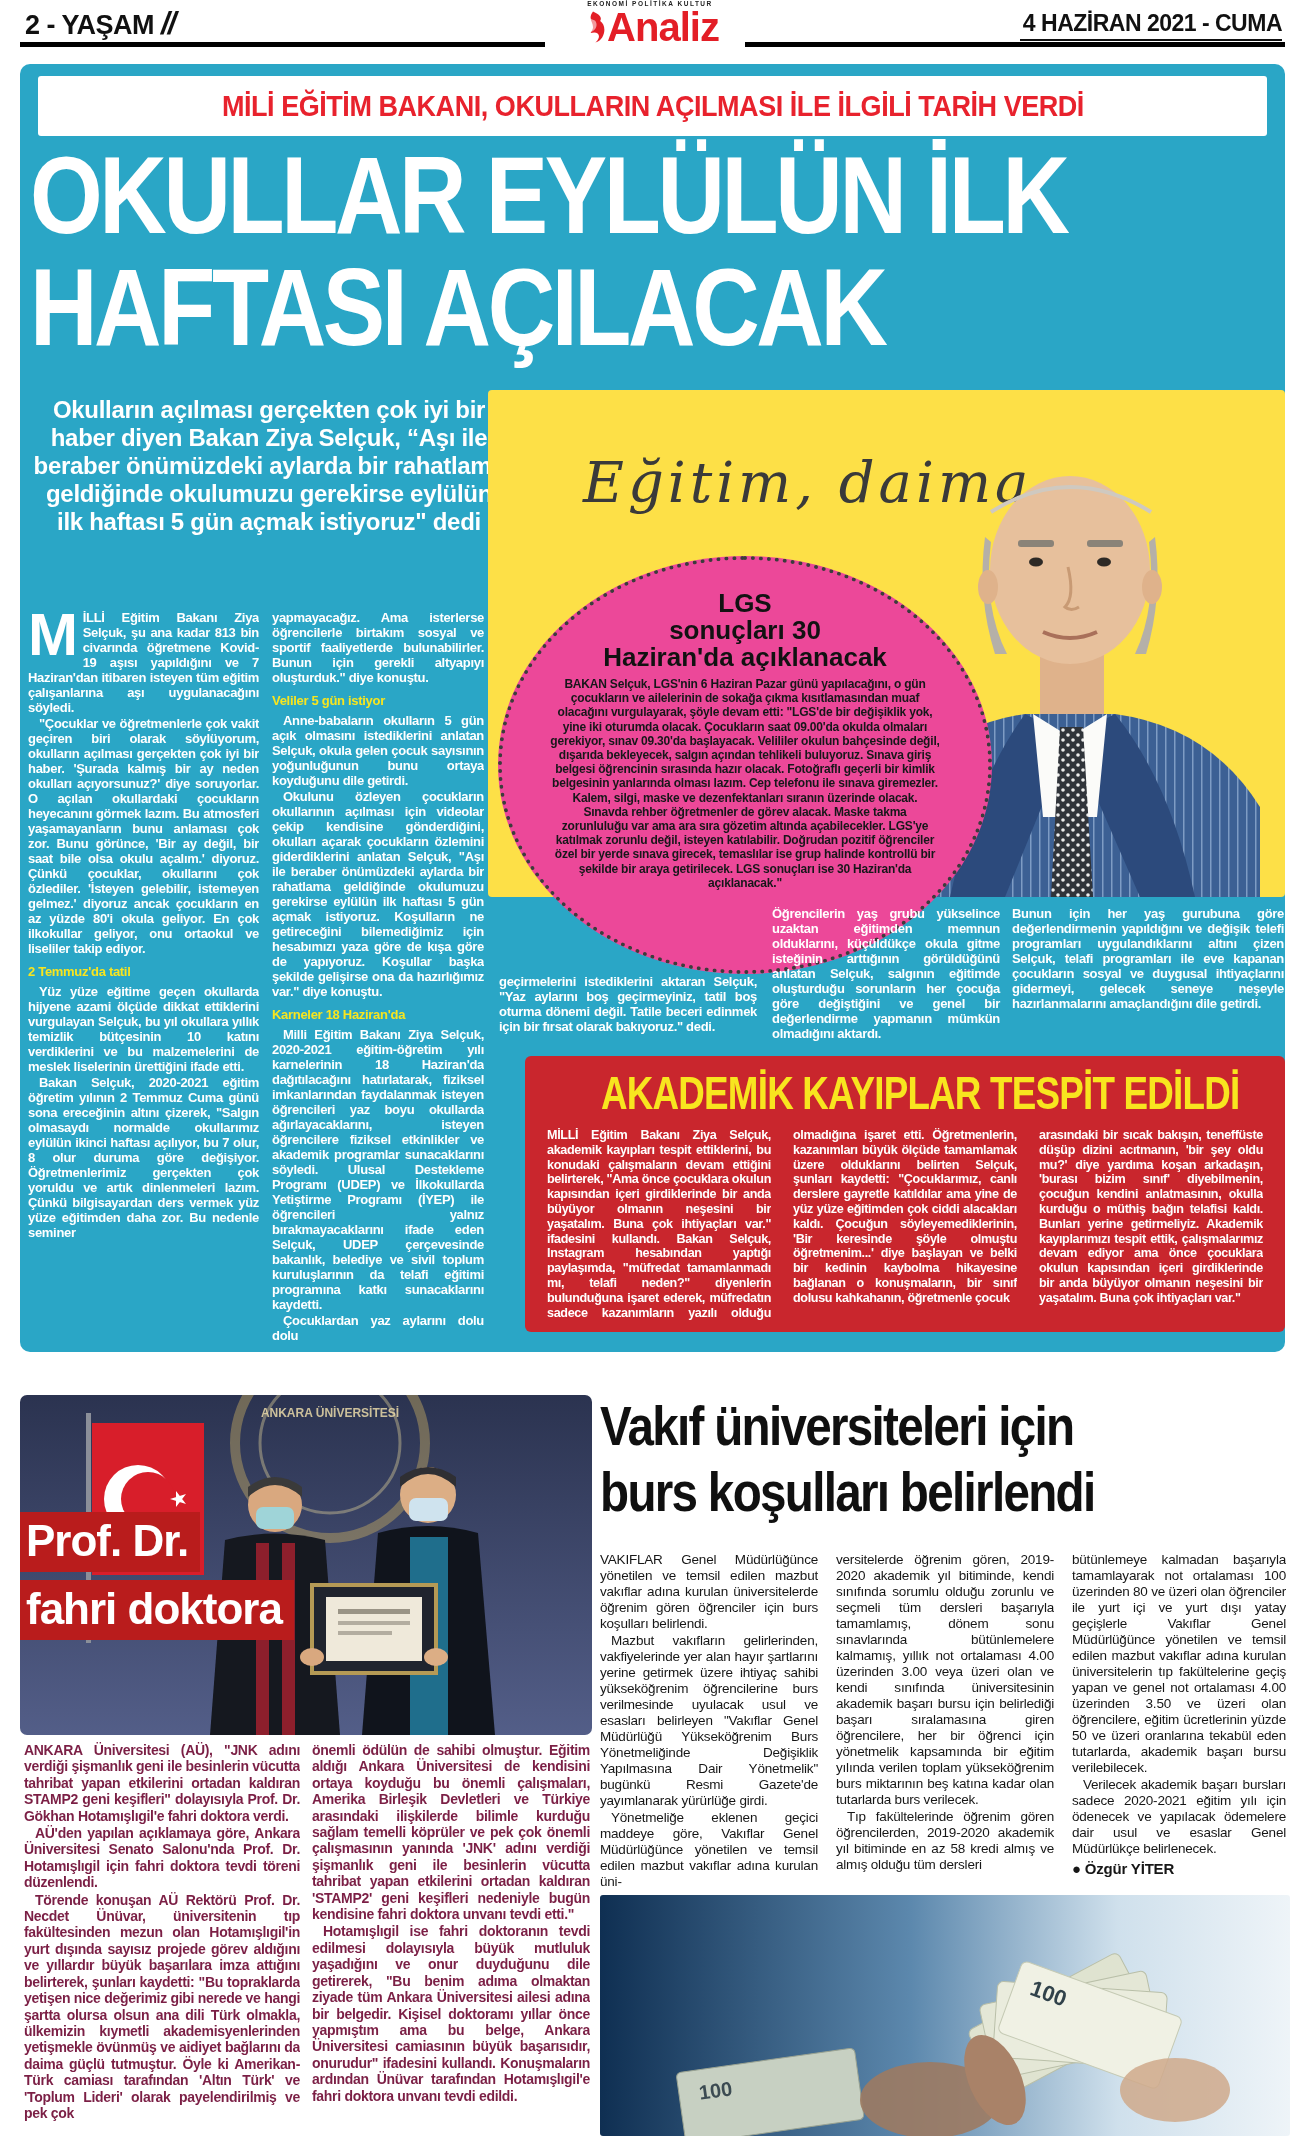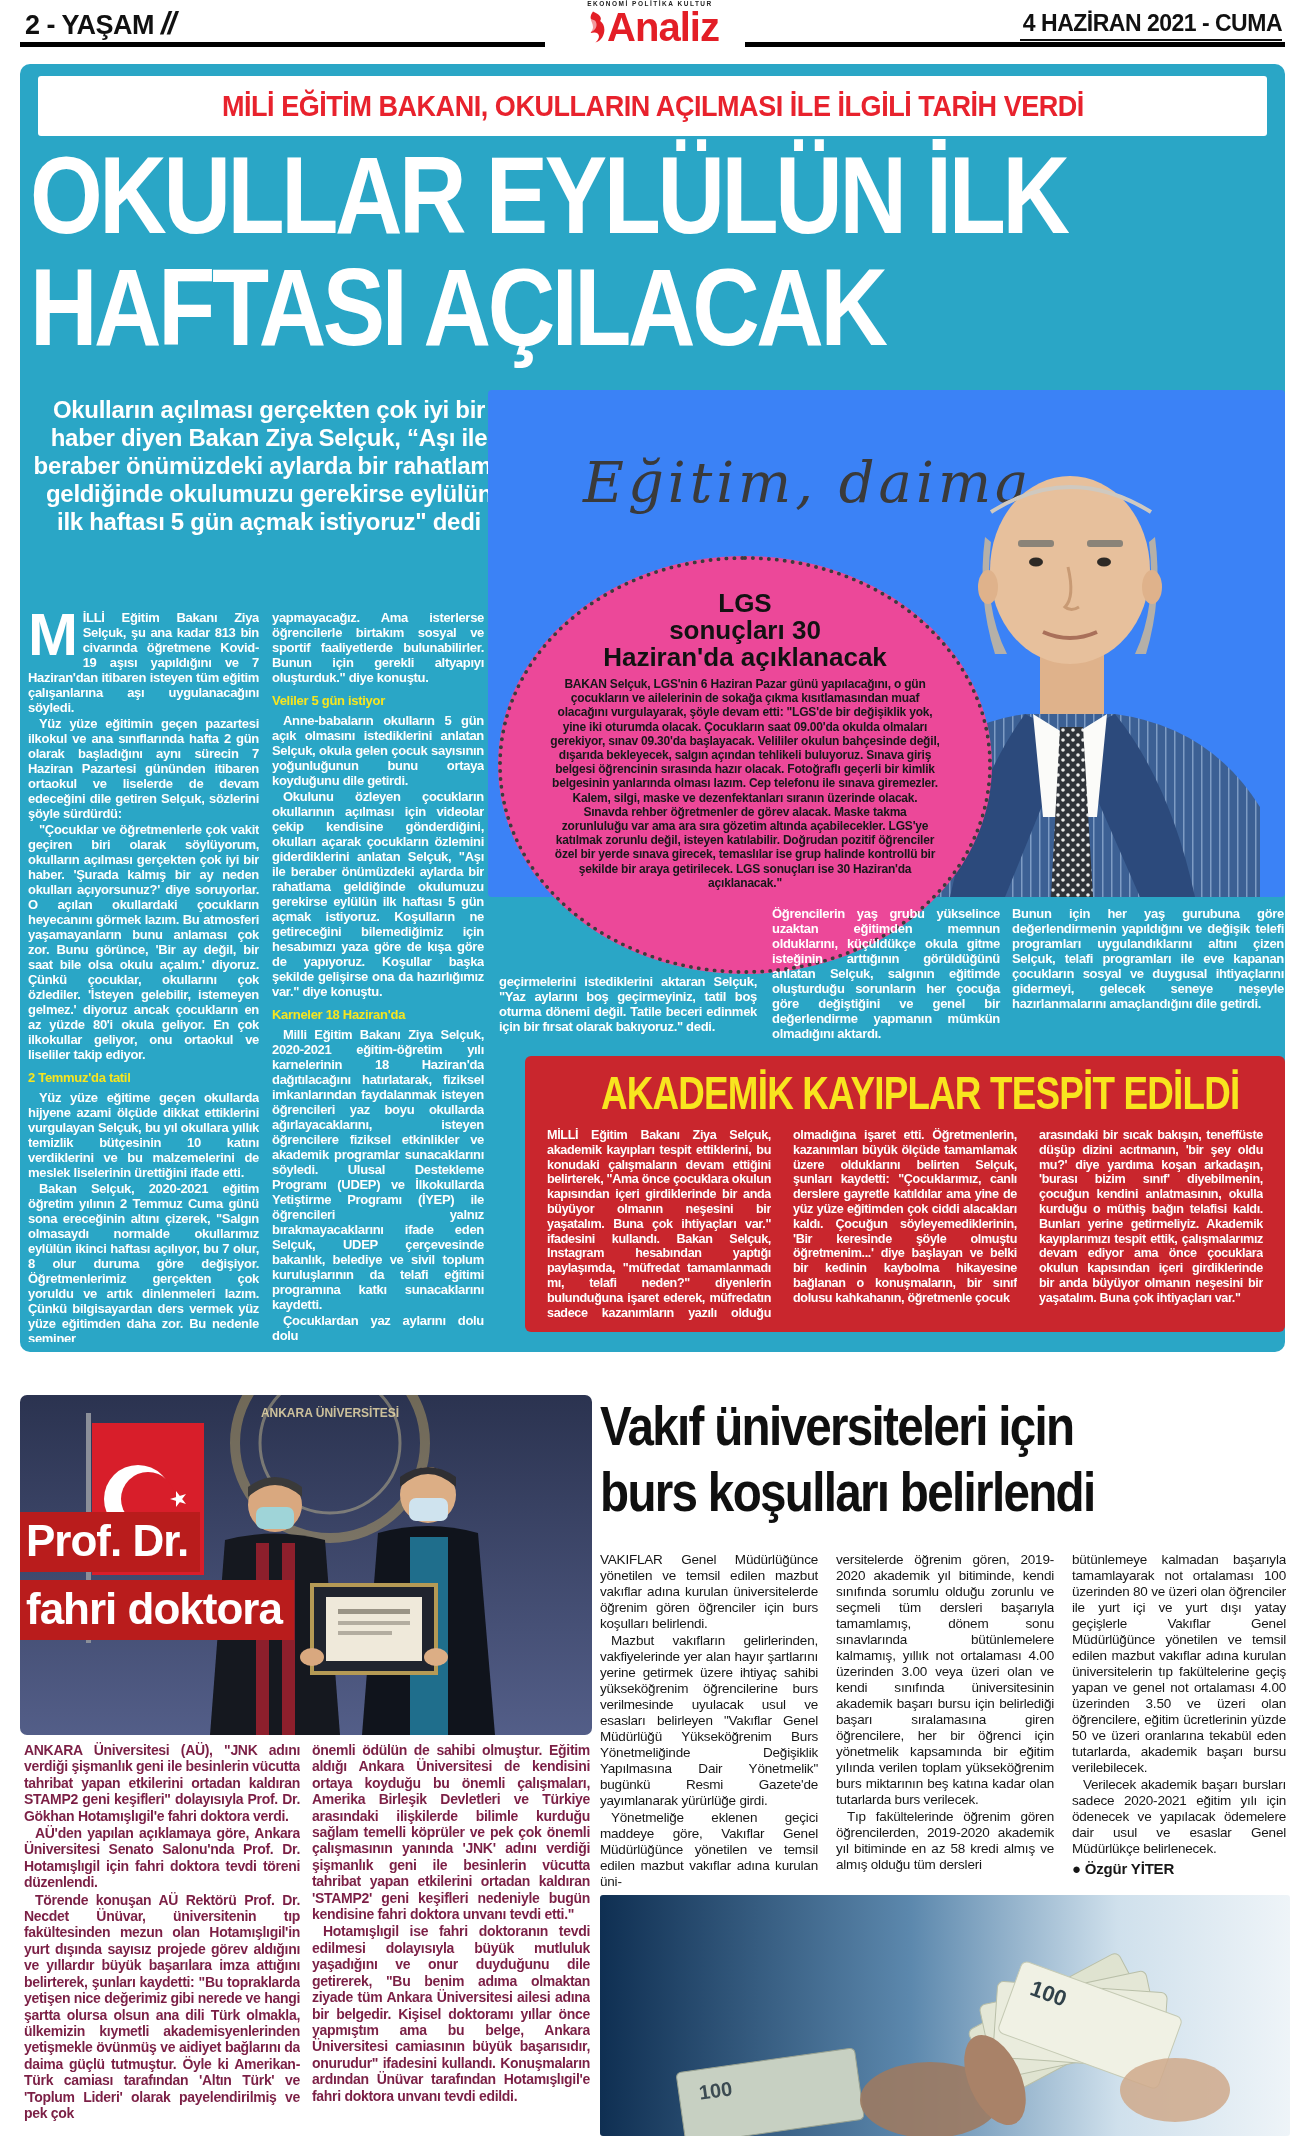--- a/index.html
+++ b/index.html
@@ -24,21 +24,21 @@
   .hl1{left:10px;top:76px}.hl2{left:10px;top:188px}
   .standfirst{left:10px;top:332px;width:478px;text-align:center;color:#fff;font-weight:bold;font-size:24px;line-height:28px;letter-spacing:-.3px}
   .col{color:#fff;font-weight:bold;font-size:13px;line-height:15px;letter-spacing:-.3px;text-align:justify}
   .colL{left:8px;top:546px;width:231px;height:732px;overflow:hidden}
   .colM{left:252px;top:546px;width:212px;height:732px;overflow:hidden}
   .col p{margin:0 0 1px}
   .ind{text-indent:11px}
   .ysub{color:#f8e51f;font-size:13px;line-height:19px;margin:6px 0 3px;font-weight:bold;text-align:left}
   .dropcap{float:left;font-size:60px;line-height:46px;padding:2px 5px 0 0;font-weight:bold}
   
-  .photo-man{left:468px;top:326px;width:797px;height:507px;background:#3b82f6;border-radius:4px;overflow:hidden}
+  .photo-man{left:468px;top:326px;width:797px;height:507px;background:#fde047;border-radius:4px;overflow:hidden}
   .whiteboard{left:95px;top:60px;font-family:"DejaVu Serif",serif;font-style:italic;font-size:56px;color:#3a3a3a;letter-spacing:4px}
   
   .lgs{left:478px;top:492px;width:494px;height:418px;background:#ec4899;border:4px dotted #3c3c3c;border-radius:50%;overflow:hidden;text-align:center;padding:30px 48px 0}
   .lgs-t{font-size:26px;line-height:27px;font-weight:bold;color:#121212}
   .lgs-body{margin-top:6px;font-size:12px;line-height:14.2px;font-weight:bold;color:#17171a;letter-spacing:-.2px}
   .wrapA{left:479px;top:910px;width:258px}
   .blockB{left:752px;top:842px;width:228px}
   .blockC{left:992px;top:842px;width:272px}
   
   .redbox{left:505px;top:992px;width:760px;height:276px;background:#c9262d;border-radius:6px;overflow:hidden}
@@ -88,21 +88,20 @@
   <div class="abs" id="cyan">
     <div class="abs kicker-strip">
       <div class="kicker">MİLİ EĞİTİM BAKANI, OKULLARIN AÇILMASI İLE İLGİLİ TARİH VERDİ</div>
     </div>
     <div class="abs hl hl1">OKULLAR EYLÜLÜN İLK</div>
     <div class="abs hl hl2">HAFTASI AÇILACAK</div>
     <div class="abs standfirst">Okulların açılması gerçekten çok iyi bir haber diyen Bakan Ziya Selçuk, “Aşı ile beraber önümüzdeki aylarda bir rahatlama geldiğinde okulumuzu gerekirse eylülün ilk haftası 5 gün açmak istiyoruz" dedi</div>
 
     <div class="abs col colL">
       <p><span class="dropcap">M</span><span>İLLİ Eğitim Bakanı Ziya Selçuk, şu ana kadar 813 bin civarında öğretmene Kovid-19 aşısı yapıldığını ve 7 Haziran'dan itibaren isteyen tüm eğitim çalışanlarına aşı uygulanacağını söyledi.</span></p>
-      <p class="ind">Yüz yüze eğitimin geçen pazartesi ilkokul ve ana sınıflarında hafta 2 gün olarak başladığını aynı sürecin 7 Haziran Pazartesi gününden itibaren ortaokul ve liselerde de devam edeceğini dile getiren Selçuk, sözlerini şöyle sürdürdü:</p>
       <p class="ind">"Çocuklar ve öğretmenlerle çok vakit geçiren biri olarak söylüyorum, okulların açılması gerçekten çok iyi bir haber. 'Şurada kalmış bir ay neden okulları açıyorsunuz?' diye soruyorlar. O açılan okullardaki çocukların heyecanını görmek lazım. Bu atmosferi yaşamayanların bunu anlaması çok zor. Bunu görünce, 'Bir ay değil, bir saat bile olsa okulu açalım.' diyoruz. Çünkü çocuklar, okullarını çok özlediler. 'İsteyen gelebilir, istemeyen gelmez.' diyoruz ancak çocukların en az yüzde 80'i okula geliyor. En çok ilkokullar geliyor, onu ortaokul ve liseliler takip ediyor.</p>
       <div class="ysub">2 Temmuz'da tatil</div>
       <p class="ind">Yüz yüze eğitime geçen okullarda hijyene azami ölçüde dikkat ettiklerini vurgulayan Selçuk, bu yıl okullara yıllık temizlik bütçesinin 10 katını verdiklerini ve bu malzemelerini de meslek liselerinin ürettiğini ifade etti.</p>
       <p class="ind">Bakan Selçuk, 2020-2021 eğitim öğretim yılının 2 Temmuz Cuma günü sona ereceğinin altını çizerek, "Salgın olmasaydı normalde okullarımız eylülün ikinci haftası açılıyor, bu 7 olur, 8 olur duruma göre değişiyor. Öğretmenlerimiz gerçekten çok yoruldu ve artık dinlenmeleri lazım. Çünkü bilgisayardan ders vermek yüz yüze eğitimden daha zor. Bu nedenle seminer</p>
     </div>
 
     <div class="abs col colM">
       <p>yapmayacağız. Ama isterlerse öğrencilerle birtakım sosyal ve sportif faaliyetlerde bulunabilirler. Bunun için gerekli altyapıyı oluşturduk." diye konuştu.</p>
       <div class="ysub">Veliler 5 gün istiyor</div>
       <p class="ind">Anne-babaların okulların 5 gün açık olmasını istediklerini anlatan Selçuk, okula gelen çocuk sayısının yoğunluğunun bunu ortaya koyduğunu dile getirdi.</p>

